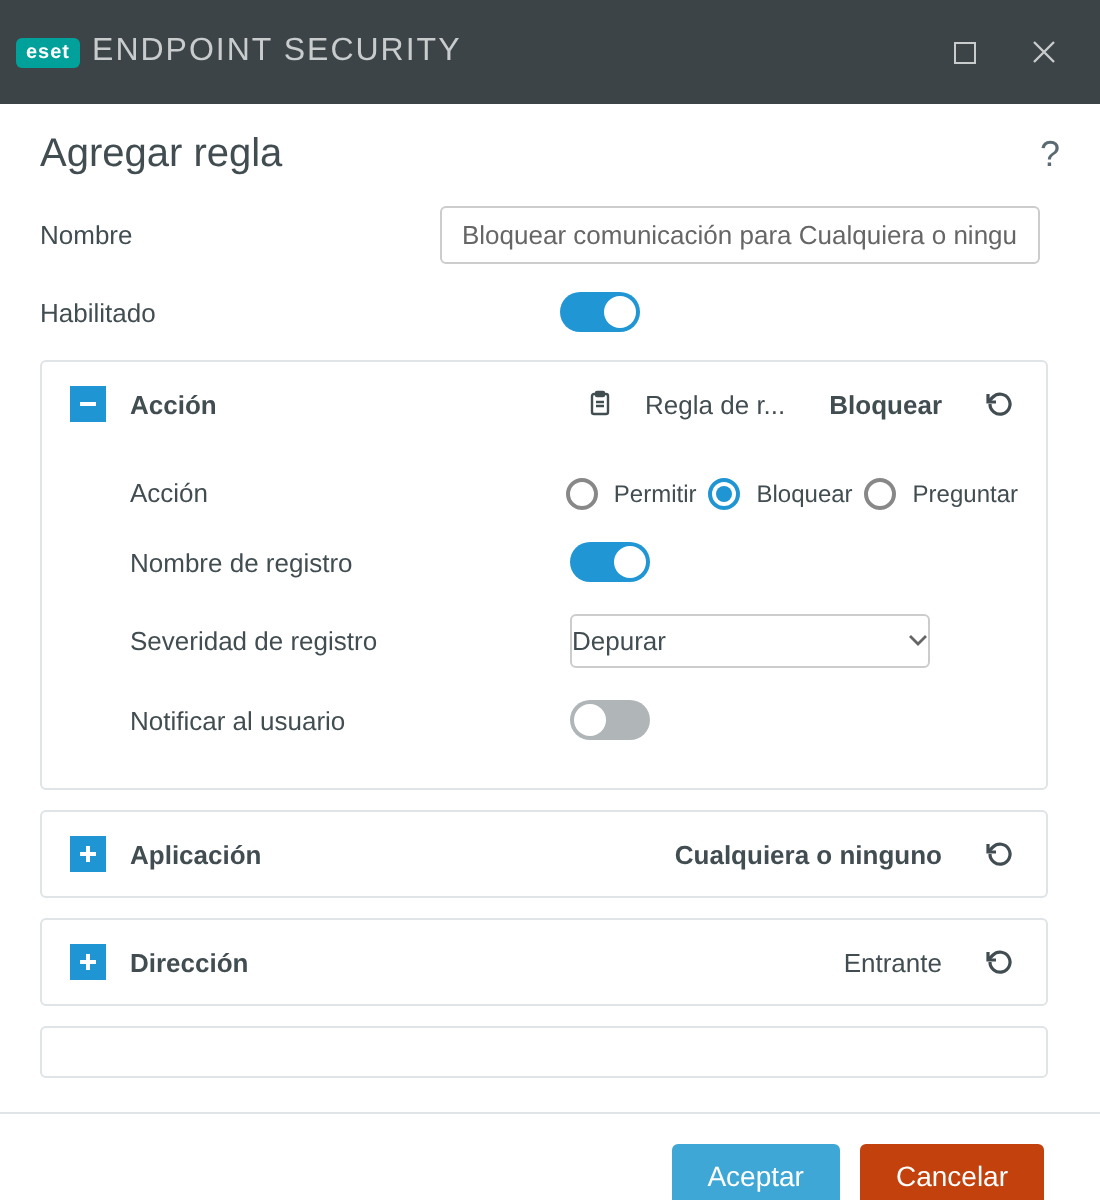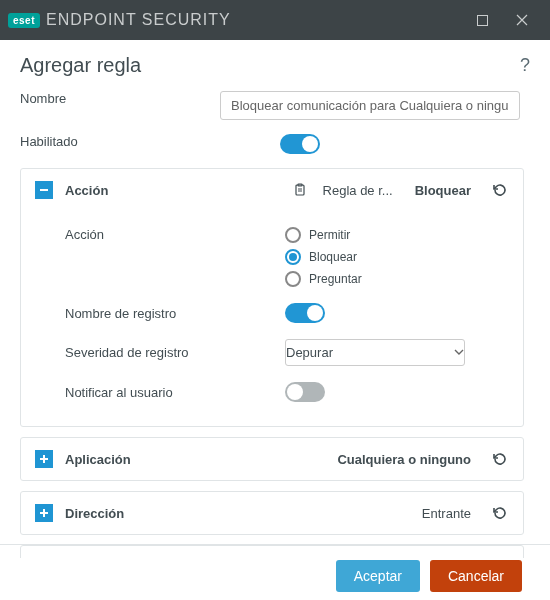--- a/index.html
+++ b/index.html
@@ -8,21 +8,21 @@
     background: #fff;
     width: 550px;
     height: 600px;
     overflow: hidden;
     color: #333;
     font-size: 13px;
   }
   .titlebar {
     background: #3d4447;
     color: #fff;
-    height: 40px;
+    height: 52px;
     display: flex;
     align-items: center;
     padding: 0 8px;
   }
   .brand { display: flex; align-items: center; gap: 6px; }
   .brand-logo {
     background: #00a19a;
     color: #fff;
     font-weight: bold;
     font-size: 10px;
@@ -42,21 +42,21 @@
     height: calc(100% - 34px - 62px);
     position: relative;
   }
   .page-header {
     display: flex; align-items: center; justify-content: space-between;
     margin-bottom: 14px;
   }
   .page-title { font-size: 20px; color: #424d52; font-weight: 400; }
   .help-icon { color: #5a6a72; font-size: 18px; }
   .field-row {
-    display: flex; align-items: flex-start;
+    display: flex; align-items: center;
     margin-bottom: 14px;
   }
   .field-label { width: 200px; color: #424d52; font-size: 13px; }
   .text-input {
     flex: 1;
     border: 1px solid #ccc;
     border-radius: 3px;
     padding: 6px 10px;
     font-size: 13px;
     color: #666;
@@ -115,21 +115,21 @@
   .section-body {
     padding: 8px 14px 16px 44px;
   }
   .body-row {
     display: flex;
     align-items: center;
     padding: 8px 0;
   }
   .body-label { width: 220px; color: #424d52; font-size: 13px; }
   .body-control { flex: 1; }
-  .radio-group { display: flex; flex-direction: column; gap: 6px; }
+  .radio-group { display: flex; flex-direction: row; gap: 6px; }
   .radio-item { display: flex; align-items: center; gap: 8px; color: #424d52; font-size: 12px; }
   .radio-circle {
     width: 16px; height: 16px;
     border: 2px solid #888;
     border-radius: 50%;
     display: flex; align-items: center; justify-content: center;
     flex-shrink: 0;
   }
   .radio-circle.checked { border-color: #1f95d3; }
   .radio-dot {

